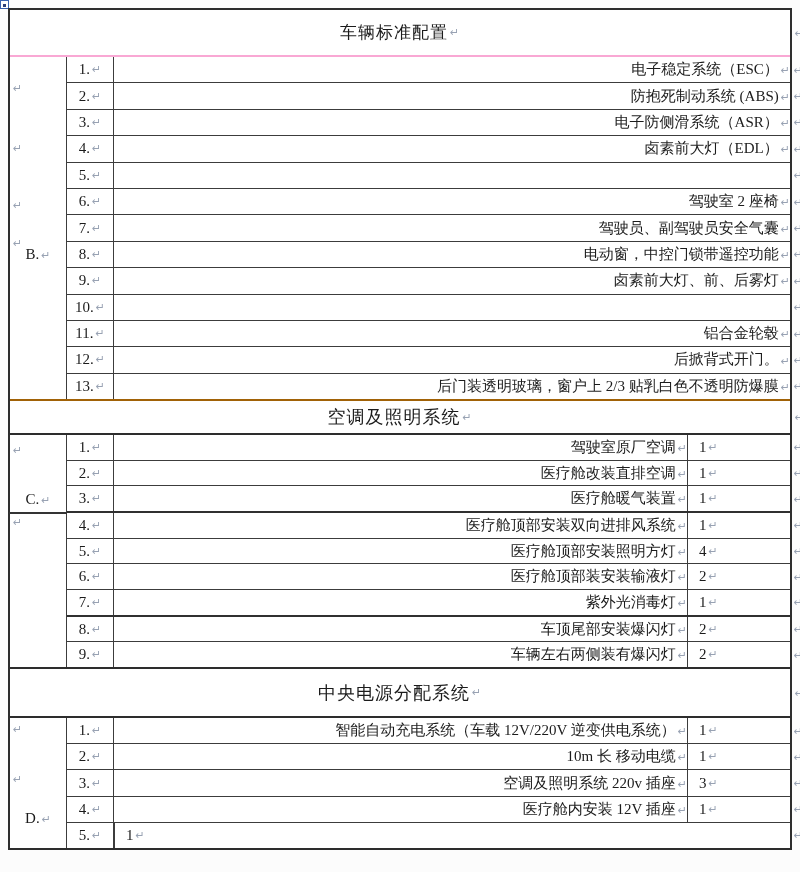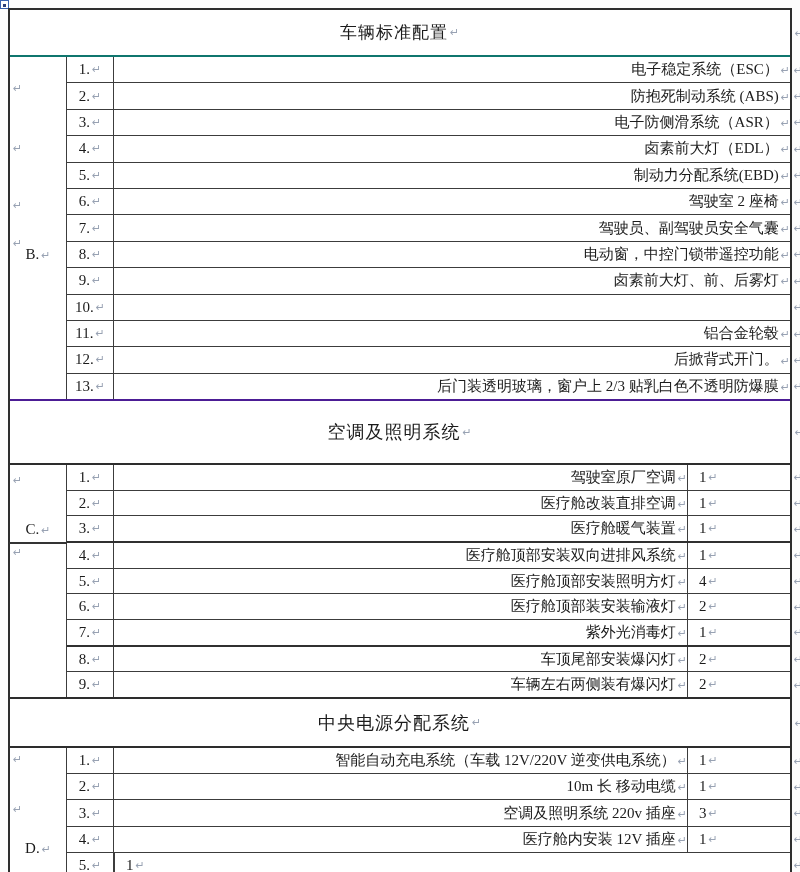--- a/index.html
+++ b/index.html
@@ -23,23 +23,23 @@
     position:absolute;left:8px;top:8px;width:784px;
     border:2px solid #2d2d2d;background:#fff;
   }
 
   
   .hdr{
     position:relative;display:flex;align-items:center;justify-content:center;
     font-size:18px;letter-spacing:1px;
   }
   .hdr.h0{height:47px;font-size:17px;}
-  .hdr.h1{height:66px;border-top:2px solid #4c1d95;border-bottom:2px solid #2d2d2d;}
+  .hdr.h1{height:36px;border-top:2px solid #a16207;border-bottom:2px solid #2d2d2d;}
   .hdr.h2{height:51px;border-top:2px solid #2d2d2d;border-bottom:2px solid #2d2d2d;}
-  .hdr.h0{border-bottom:2px solid #0f766e;}
+  .hdr.h0{border-bottom:2px solid #f9a8d4;}
 
   
   .sbody{display:flex;}
   .sb0{height:342px;}
   .sb1{height:232px;}
   .sb2{height:130px;}
 
   .lcol{
     position:relative;width:57px;border-right:1px solid #3c3c3c;flex:none;
   }
@@ -135,21 +135,20 @@
             <span class="mk">↵</span>
           </div>
           <div class="desccell"><span>卤素前大灯（EDL）</span><span class="mk">↵</span></div>
           <span class="orow">↵</span>
         </div>
         <div class="row">
           <div class="numcell">
             <span>5.</span>
             <span class="mk">↵</span>
           </div>
-          <div class="desccell"><span>制动力分配系统(EBD)</span><span class="mk">↵</span></div>
           <span class="orow">↵</span>
         </div>
         <div class="row">
           <div class="numcell">
             <span>6.</span>
             <span class="mk">↵</span>
           </div>
           <div class="desccell"><span>驾驶室 2 座椅</span><span class="mk">↵</span></div>
           <span class="orow">↵</span>
         </div>

